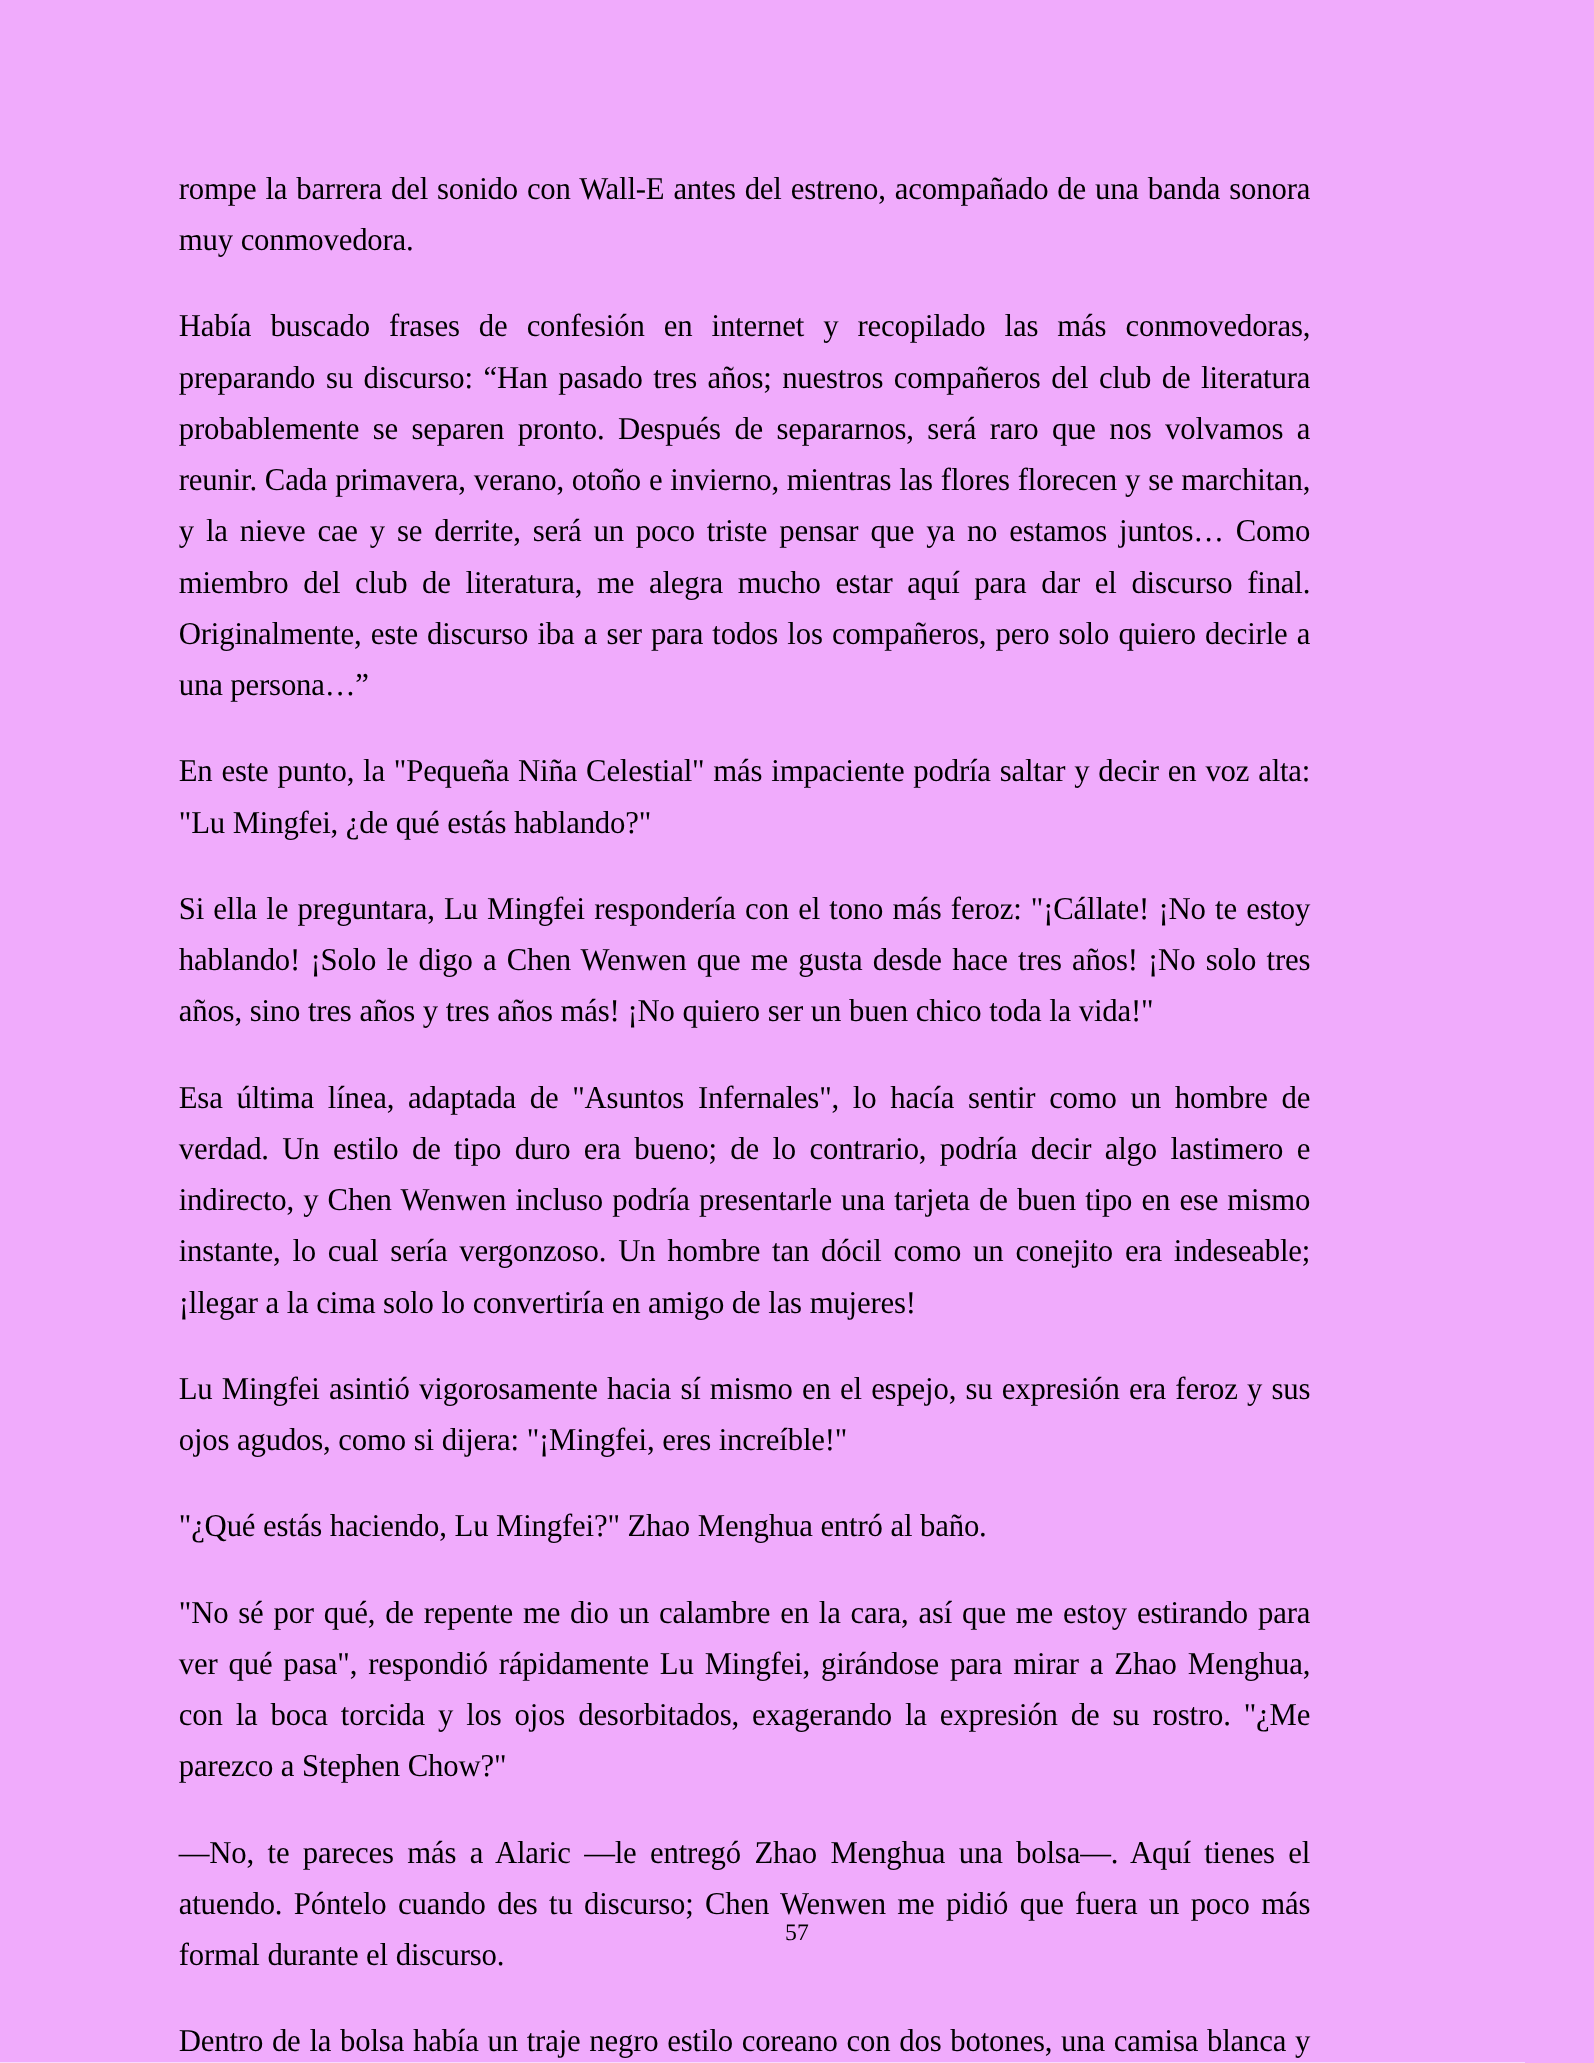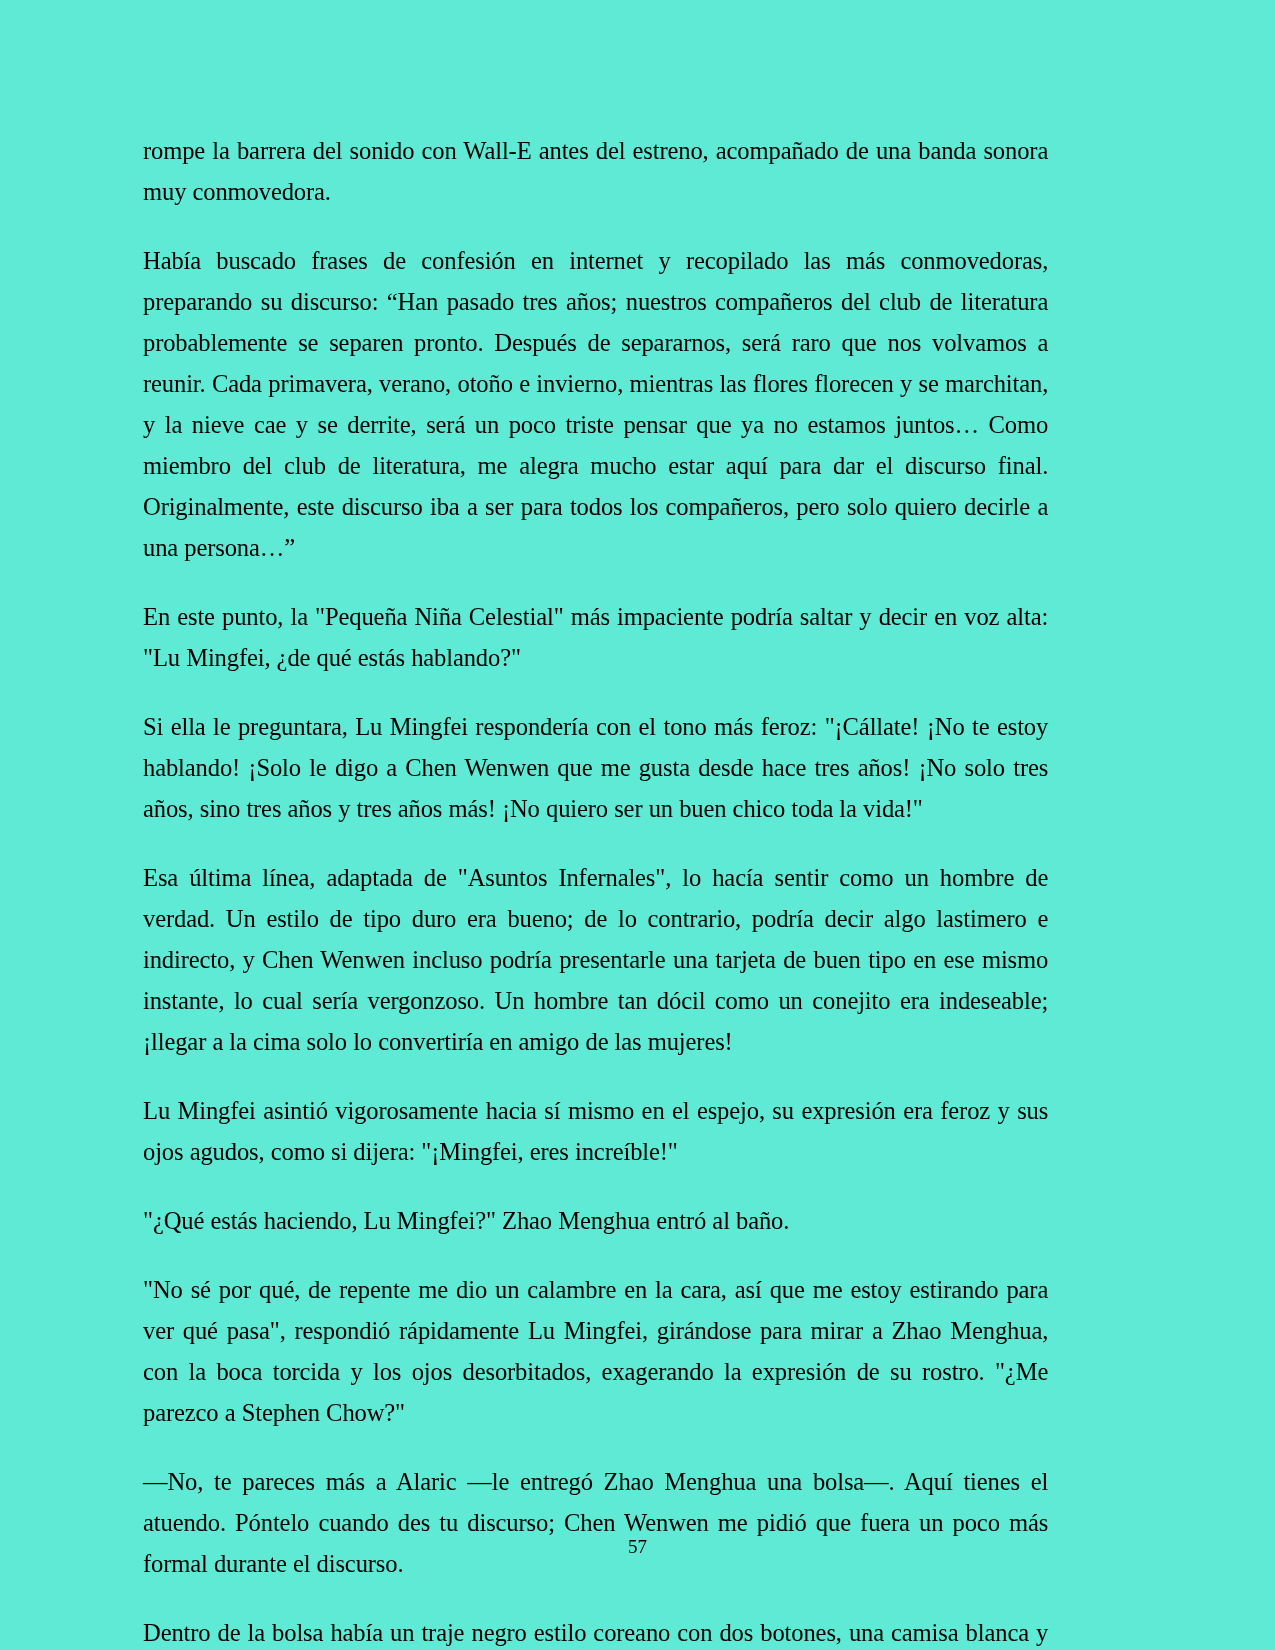--- a/index.html
+++ b/index.html
@@ -9,21 +9,21 @@
     background: #ffffff;
   }
   body {
     font-family: "Liberation Serif", "DejaVu Serif", serif;
     color: #000000;
   }
   .page {
     position: relative;
     width: 1275px;
     height: 1650px;
-    background: #5eead4;
+    background: #f0abfc;
     box-sizing: border-box;
     overflow: hidden;
   }
   .content {
     position: absolute;
     left: 143px;
     top: 130px;
     width: 938px;
   }
   .para {

